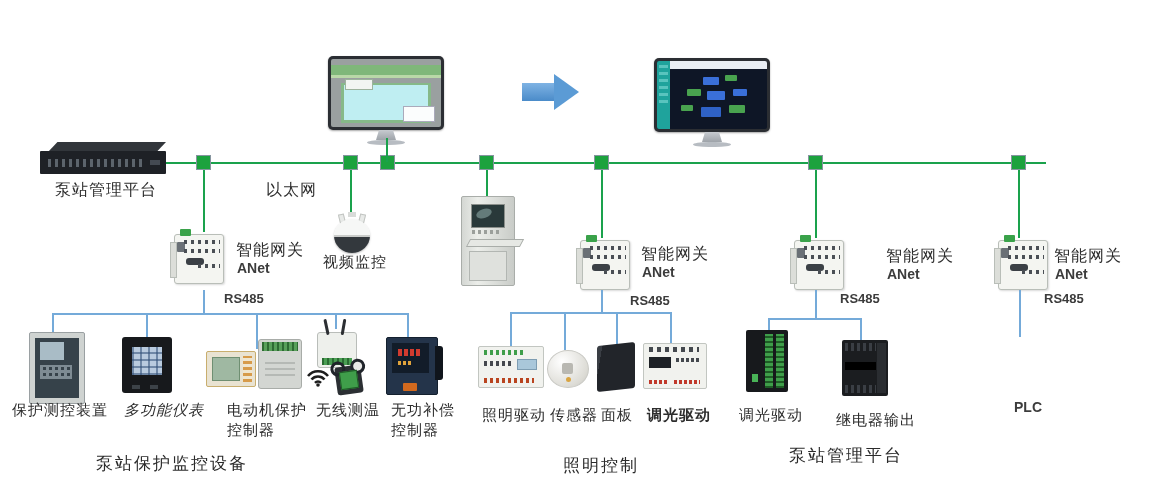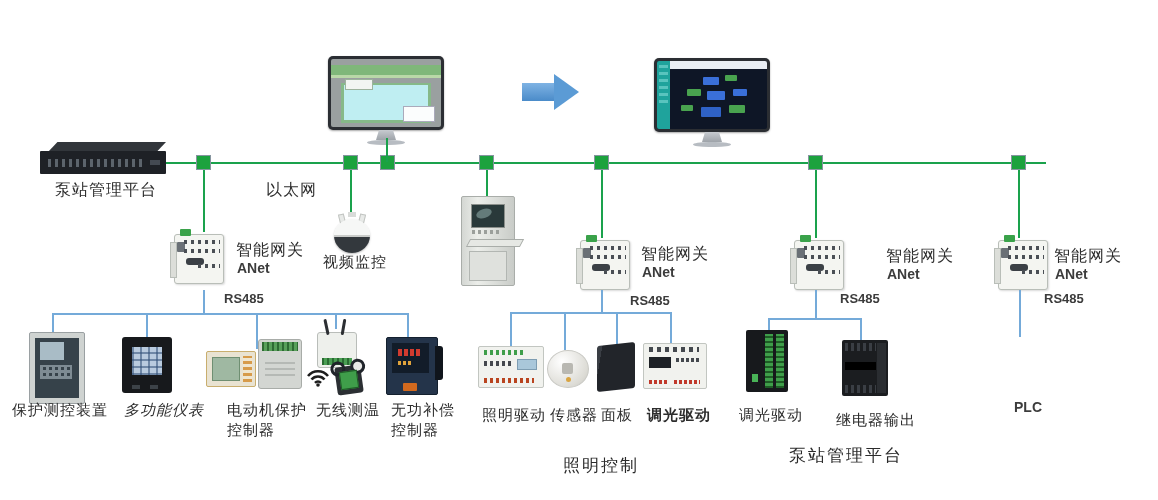--- a/index.html
+++ b/index.html
@@ -348,20 +348,21 @@
       <div class="conn"></div>
   </div>
 
   <div class="lbl" style="left:12px;top:400px;">保护测控装置</div>
   <div class="lbl" style="left:124px;top:400px;font-style:italic;">多功能仪表</div>
   <div class="lbl" style="left:227px;top:400px;">电动机保护
 控制器</div>
   <div class="lbl" style="left:316px;top:400px;">无线测温</div>
   <div class="lbl" style="left:391px;top:400px;">无功补偿
 控制器</div>
+  <div class="gtitle" style="left:96px;top:452px;">泵站保护监控设备</div>
 
   <div class="dev d-ldrv" style="left:478px;top:346px;">
     <div class="g"></div>
       <div class="mid"></div>
       <div class="lcd"></div>
       <div class="bot"></div>
   </div>
   <div class="dev d-dome" style="left:547px;top:350px;">
     <div class="c"></div>
       <div class="dot"></div>

